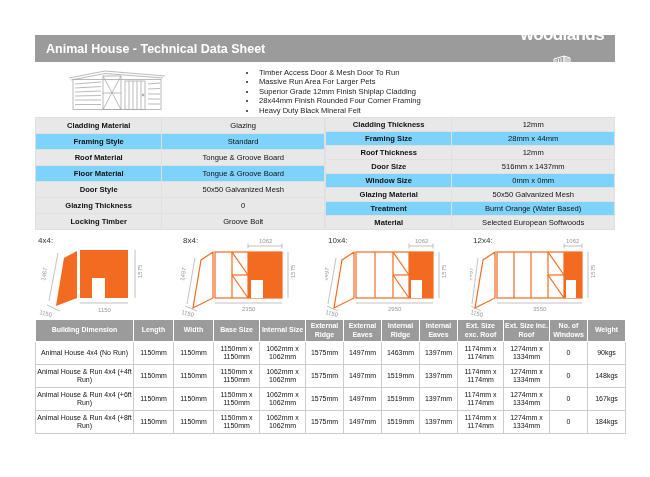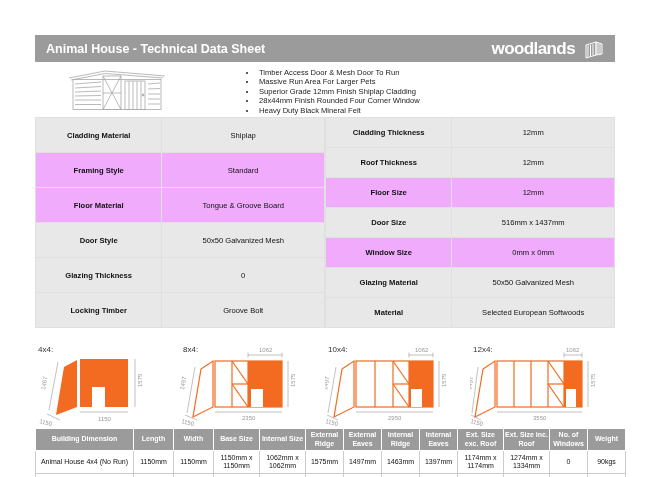--- a/index.html
+++ b/index.html
@@ -4,39 +4,39 @@
 <style>
   html,body{margin:0;padding:0;}
   body{width:650px;height:477px;background:#fff;position:relative;
        font-family:"Liberation Sans",sans-serif;color:#111;overflow:hidden;}
   .sheet{position:absolute;left:35px;top:35px;width:580px;}
 
   
   .titlebar{height:27px;background:#9B9B9B;color:#fff;display:flex;
             align-items:center;justify-content:space-between;padding:12px 11px;box-sizing:border-box;}
   .titlebar .title{font-weight:bold;font-size:12.5px;}
-  .brand{display:flex;align-items:flex-end;gap:9px;}
+  .brand{display:flex;align-items:center;gap:9px;flex-direction:column;}
   .brand .brand-text{font-weight:bold;font-size:17px;letter-spacing:-0.6px;}
 
   
   .intro{display:flex;margin-top:5px;height:47px;}
   .shed-art{width:100px;height:46px;margin-left:32px;flex:none;}
   .features{margin:1px 0 0 78px;padding:0 0 0 12px;font-size:7.6px;line-height:9.4px;color:#222;}
   .features li{margin:0;padding-left:2px;}
 
   
   .specs{display:flex;margin-top:3px;}
   table.spec{width:290px;border-collapse:collapse;font-size:7.6px;table-layout:fixed;}
-  table.spec th,table.spec td{border:1px solid #e0e0e0;padding:10px 2px;text-align:center;line-height:9px;}
+  table.spec th,table.spec td{border:1px solid #e0e0e0;padding:2px 2px;text-align:center;line-height:9px;}
   table.spec th{font-weight:bold;width:42%;}
   table.spec tr.shade{background:#E8E8E8;}
-  table.spec tr{background:#f0abfc;}
-
-  
-  .diagrams{display:flex;margin-top:14px;height:84px;}
+  table.spec tr{background:#7dd3fc;}
+
+  
+  .diagrams{display:flex;margin-top:3px;height:84px;}
   .diagram{width:145px;flex:none;}
   .diagram svg text{font-family:"Liberation Sans",sans-serif;}
 
   
   table.dim{width:580px;border-collapse:collapse;table-layout:fixed;font-size:7px;margin-top:2px;}
   table.dim th{background:#9B9B9B;color:#fff;font-weight:bold;border:1px solid #fff;
                padding:2px 1px;line-height:8.5px;text-align:center;}
   table.dim td{border:1px solid #ccc;background:#fff;padding:2.5px 1px;text-align:center;line-height:8.5px;}
 </style>
 </head>
@@ -88,35 +88,39 @@
           <line x1="81" y1="22" x2="93" y2="21.5"></line>
         <line x1="81" y1="27" x2="93" y2="27"></line>
           <line x1="81" y1="32" x2="93" y2="32"></line>
         <line x1="81" y1="37" x2="93" y2="37"></line>
       </g>
     </svg>
     <ul class="features">
         <li>Timber Access Door &amp; Mesh Door To Run</li>
         <li>Massive Run Area For Larger Pets</li>
         <li>Superior Grade 12mm Finish Shiplap Cladding</li>
-        <li>28x44mm Finish Rounded Four Corner Window</li>
+        <li>28x44mm Finish Rounded Four Corner Framing</li>
         <li>Heavy Duty Black Mineral Felt</li>
       </ul>
   </div>
 
   <div class="specs">
     <table class="spec">
         <tbody>
           <tr class="shade">
             <th>Cladding Material</th>
-            <td>Shiplap</td>
+            <td>Glazing</td>
           </tr>
           <tr>
             <th>Framing Style</th>
             <td>Standard</td>
+          </tr>
+          <tr class="shade">
+            <th>Roof Material</th>
+            <td>Tongue &amp; Groove Board</td>
           </tr>
           <tr>
             <th>Floor Material</th>
             <td>Tongue &amp; Groove Board</td>
           </tr>
           <tr class="shade">
             <th>Door Style</th>
             <td>50x50 Galvanized Mesh</td>
           </tr>
           <tr class="shade">
@@ -128,39 +132,43 @@
             <td>Groove Bolt</td>
           </tr>
         </tbody>
       </table>
     <table class="spec">
         <tbody>
           <tr class="shade">
             <th>Cladding Thickness</th>
             <td>12mm</td>
           </tr>
+          <tr>
+            <th>Framing Size</th>
+            <td>28mm x 44mm</td>
+          </tr>
           <tr class="shade">
             <th>Roof Thickness</th>
             <td>12mm</td>
           </tr>
-          <tr>
-            <th>Floor Size</th>
-            <td>12mm</td>
-          </tr>
           <tr class="shade">
             <th>Door Size</th>
             <td>516mm x 1437mm</td>
           </tr>
           <tr>
             <th>Window Size</th>
             <td>0mm x 0mm</td>
           </tr>
           <tr class="shade">
             <th>Glazing Material</th>
             <td>50x50 Galvanized Mesh</td>
+          </tr>
+          <tr>
+            <th>Treatment</th>
+            <td>Burnt Orange (Water Based)</td>
           </tr>
           <tr class="shade">
             <th>Material</th>
             <td>Selected European Softwoods</td>
           </tr>
         </tbody>
       </table>
   </div>
 
   <div class="diagrams">

